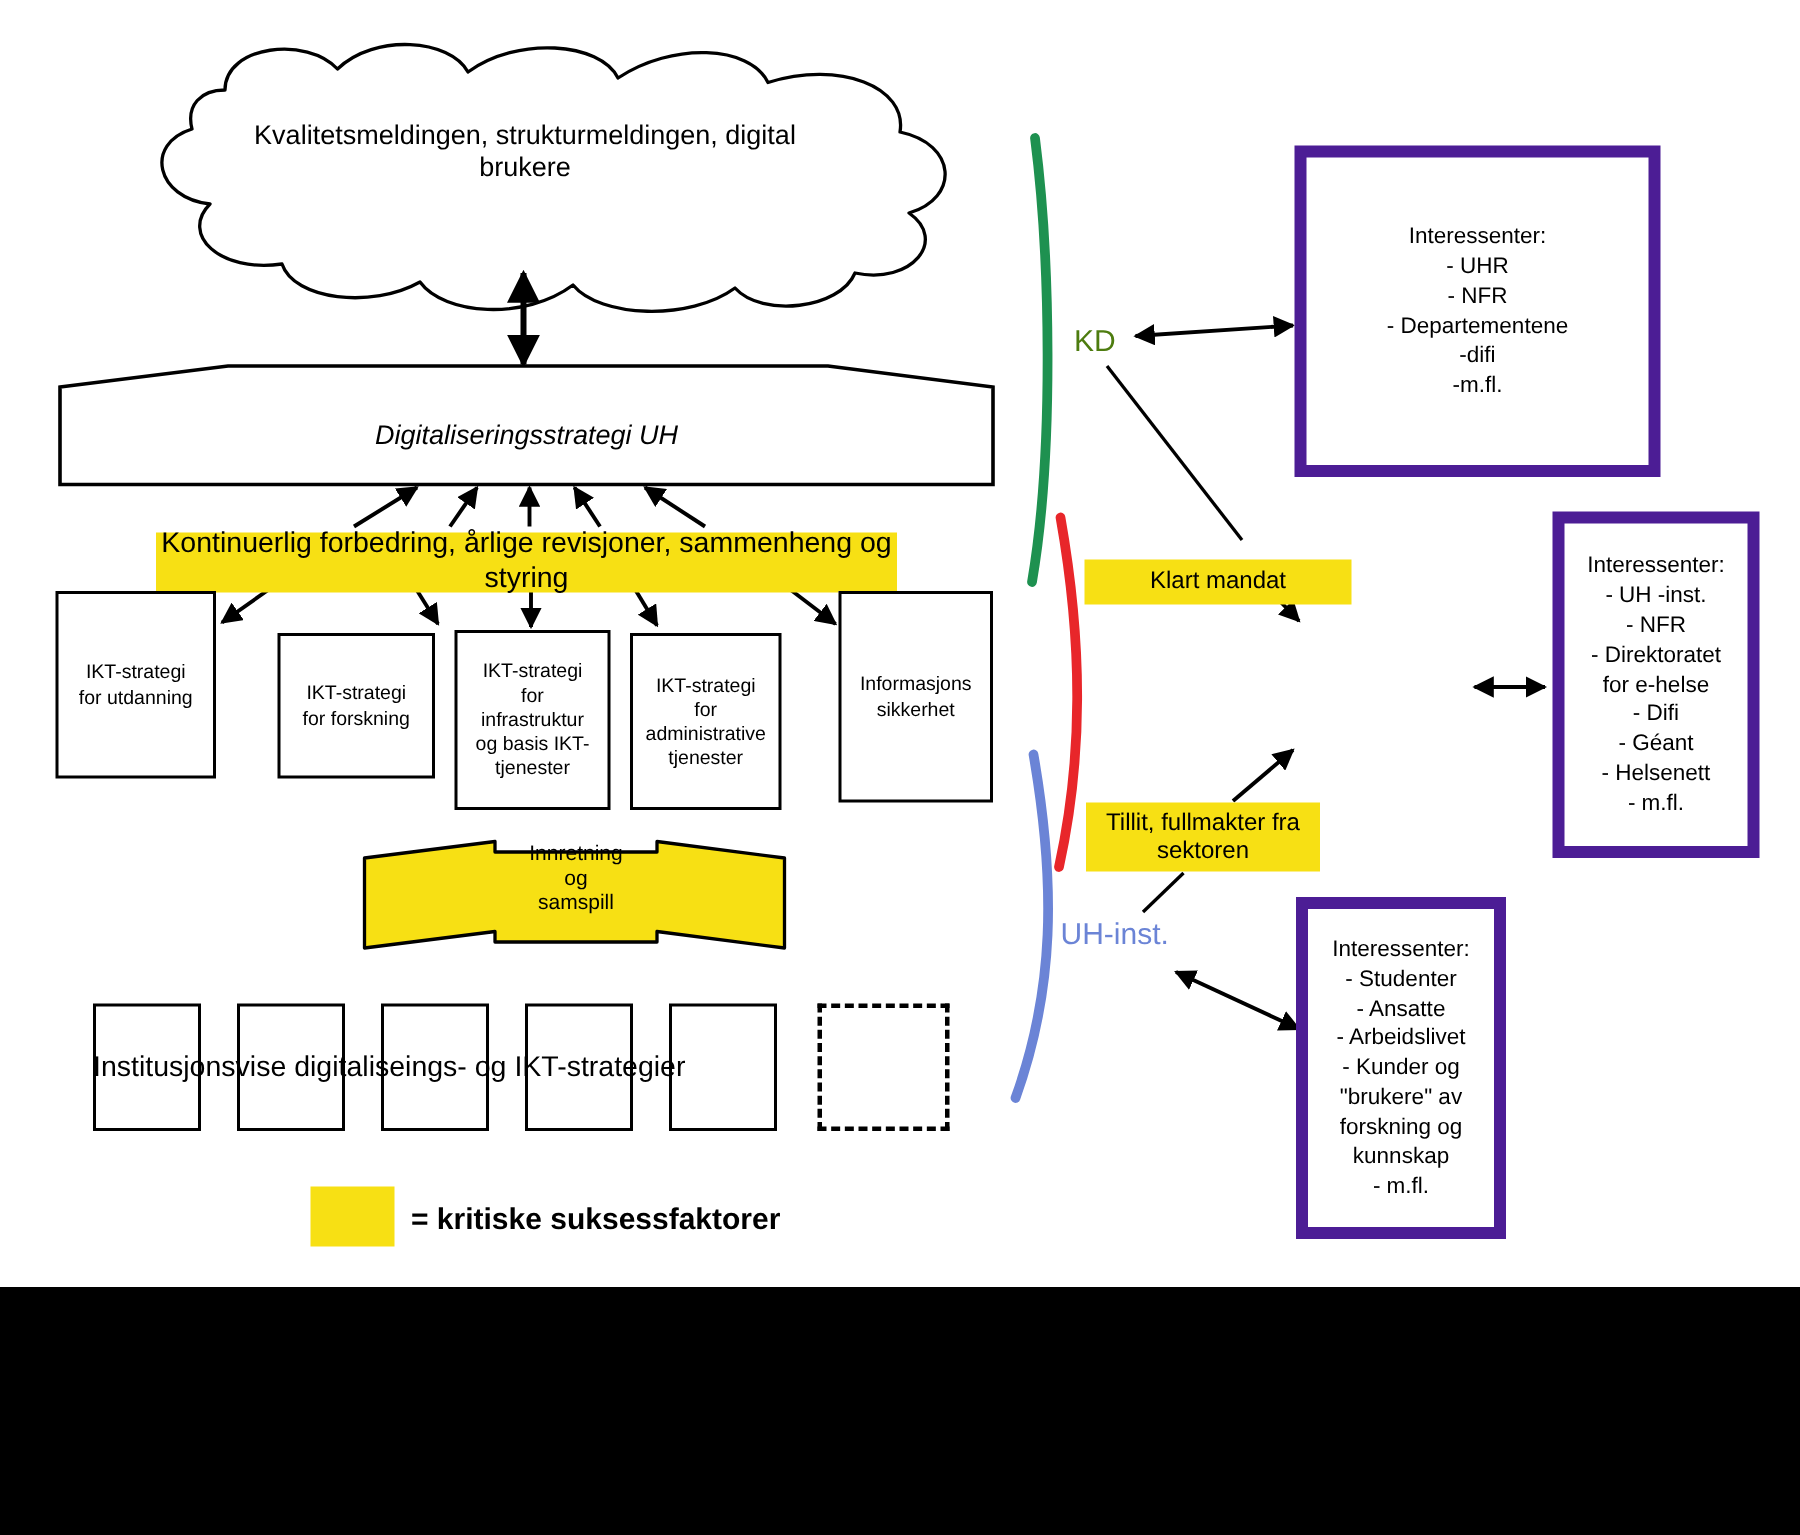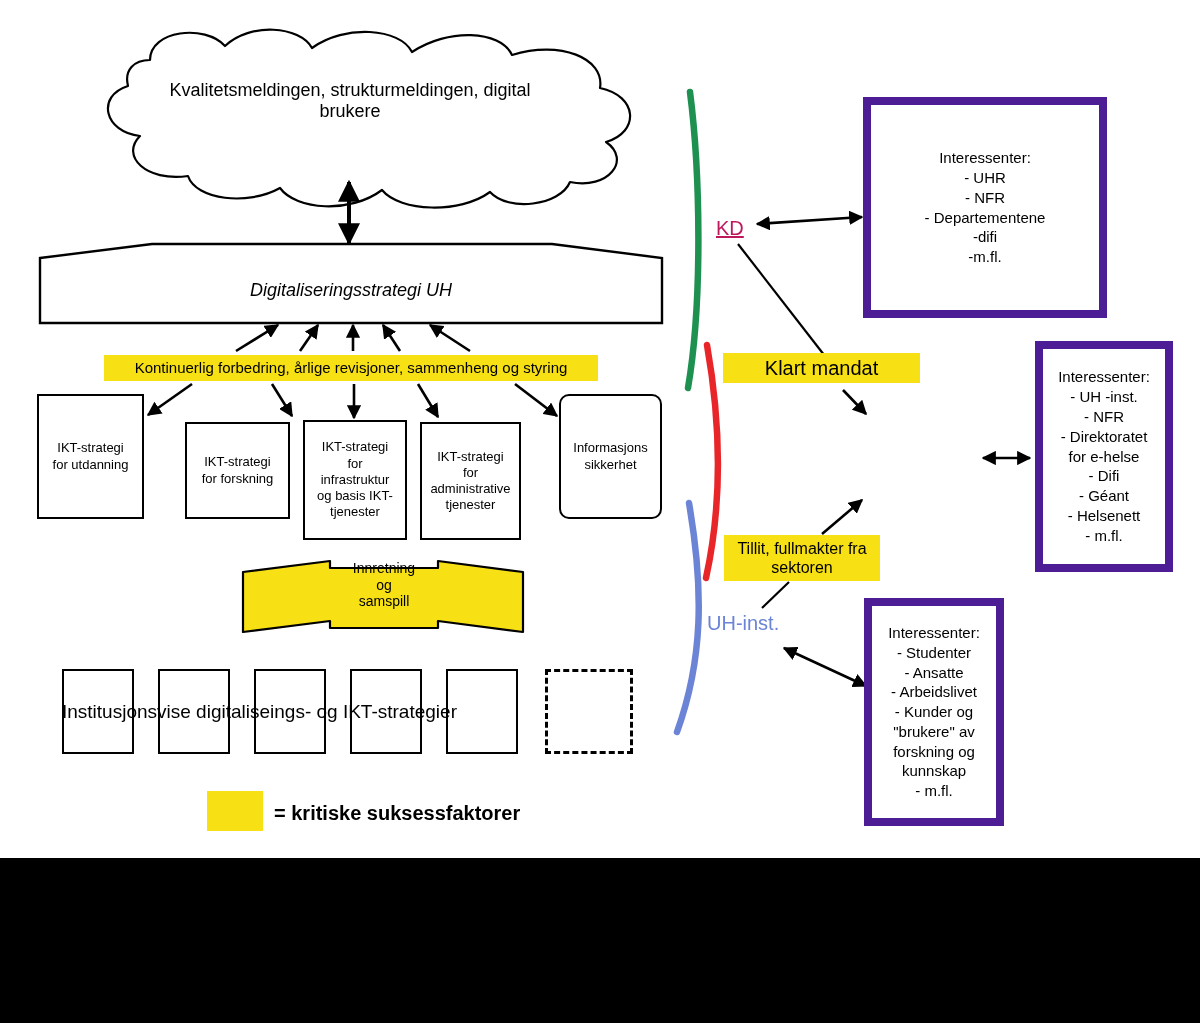--- a/index.html
+++ b/index.html
@@ -114,21 +114,21 @@
 
     <line x1="762" y1="608" x2="789" y2="582" stroke="#000" stroke-width="2.2"></line>
 
     <line x1="784" y1="648" x2="866" y2="686" stroke="#000" stroke-width="2.6" marker-start="url(#ah)" marker-end="url(#ah)"></line>
   </svg>
 
   <div class="txt cloud-text" style="left:150px;top:80px;width:400px;">Kvalitetsmeldingen, strukturmeldingen, digital brukere</div>
 
   <div class="txt banner-text" style="left:40px;top:280px;width:622px;font-style:italic;">Digitaliseringsstrategi UH</div>
 
-  <div class="yellowbar ylabel" style="left:104px;top:355px;width:494px;height:26px;font-size:15px;">Kontinuerlig forbedring, årlige revisjoner, sammenheng og styring</div>
+  <div class="yellowbar ylabel" style="left:104px;top:355px;width:494px;height:40px;font-size:19px;">Kontinuerlig forbedring, årlige revisjoner, sammenheng og styring</div>
 
   <div class="ikt-box" style="left:37px;top:394px;width:107px;height:125px;">
     <span style="white-space:pre-line;">IKT-strategi
 for utdanning</span>
   </div>
   <div class="ikt-box" style="left:185px;top:422px;width:105px;height:97px;">
     <span style="white-space:pre-line;">IKT-strategi
 for forskning</span>
   </div>
   <div class="ikt-box" style="left:303px;top:420px;width:104px;height:120px;">
@@ -137,41 +137,41 @@
 infrastruktur
 og basis IKT-
 tjenester</span>
   </div>
   <div class="ikt-box" style="left:420px;top:422px;width:101px;height:118px;">
     <span style="white-space:pre-line;">IKT-strategi
 for
 administrative
 tjenester</span>
   </div>
-  <div class="ikt-box" style="left:559px;top:394px;width:103px;height:125px;border-radius:10px;">
+  <div class="ikt-box" style="left:559px;top:394px;width:103px;height:141px;">
     <span style="white-space:pre-line;">Informasjons
 sikkerhet</span>
   </div>
 
   <div class="txt" style="left:330px;top:560px;width:108px;font-size:14px;white-space:pre-line;">Innretning
 og
 samspill</div>
 
   <div class="inst-box" style="left:62px;top:669px;width:72px;height:85px;"></div>
   <div class="inst-box" style="left:158px;top:669px;width:72px;height:85px;"></div>
   <div class="inst-box" style="left:254px;top:669px;width:72px;height:85px;"></div>
   <div class="inst-box" style="left:350px;top:669px;width:72px;height:85px;"></div>
   <div class="inst-box" style="left:446px;top:669px;width:72px;height:85px;"></div>
   <div class="inst-box dashed" style="left:545px;top:669px;width:88px;height:85px;"></div>
   <div class="inst-label" style="left:62px;top:701px;width:571px;">Institusjonsvise digitaliseings- og IKT-strategier</div>
 
   <div class="legend-swatch" style="left:207px;top:791px;width:56px;height:40px;"></div>
   <div class="legend-text" style="left:274px;top:802px;">= kritiske suksessfaktorer</div>
 
-  <div class="arclabel" style="left:716px;top:217px;color:#be185d;text-decoration:underline;">KD</div>
+  <div class="arclabel" style="left:716px;top:217px;color:#4d7c0f;">KD</div>
 
   <div class="arclabel" style="left:707px;top:612px;color:#6B84D6;">UH-inst.</div>
 
   <div class="interessent" style="left:863px;top:97px;width:244px;height:221px;">Interessenter:
 - UHR
 - NFR
 - Departementene
 -difi
 -m.fl.</div>
 
@@ -188,19 +188,19 @@
   <div class="interessent" style="left:864px;top:598px;width:140px;height:228px;">Interessenter:
 - Studenter
 - Ansatte
 - Arbeidslivet
 - Kunder og
 "brukere" av
 forskning og
 kunnskap
 - m.fl.</div>
 
-  <div class="yellowbar" style="left:723px;top:353px;width:197px;height:30px;font-size:20px;">Klart mandat</div>
+  <div class="yellowbar" style="left:723px;top:373px;width:178px;height:30px;font-size:16px;">Klart mandat</div>
 
   <div class="yellowbar" style="left:724px;top:535px;width:156px;height:46px;font-size:16px;white-space:pre-line;">Tillit, fullmakter fra sektoren</div>
 
 
   <div id="blackbar"></div>
 </div>
 
 </body></html>

